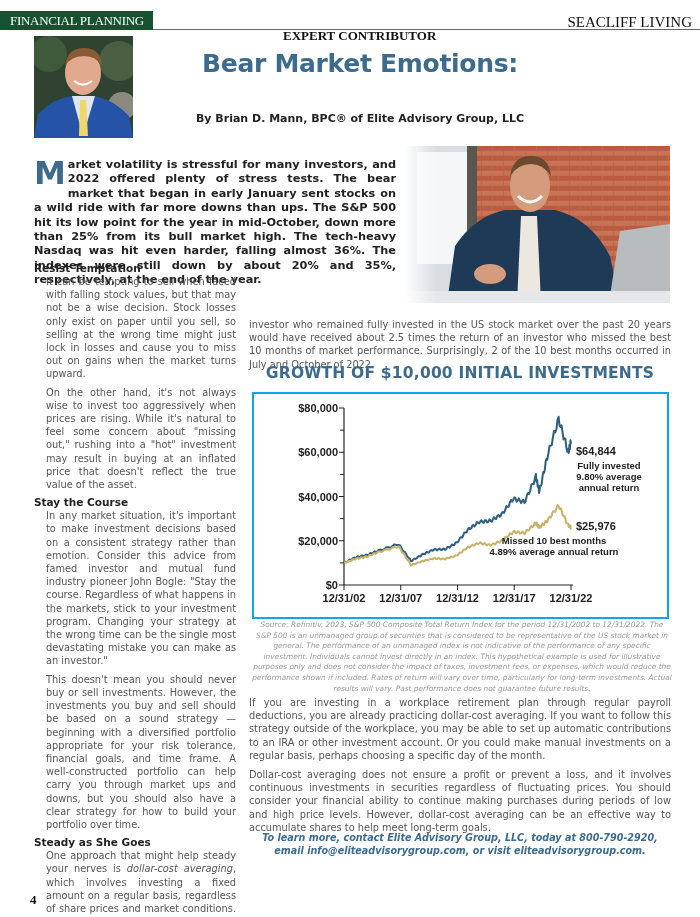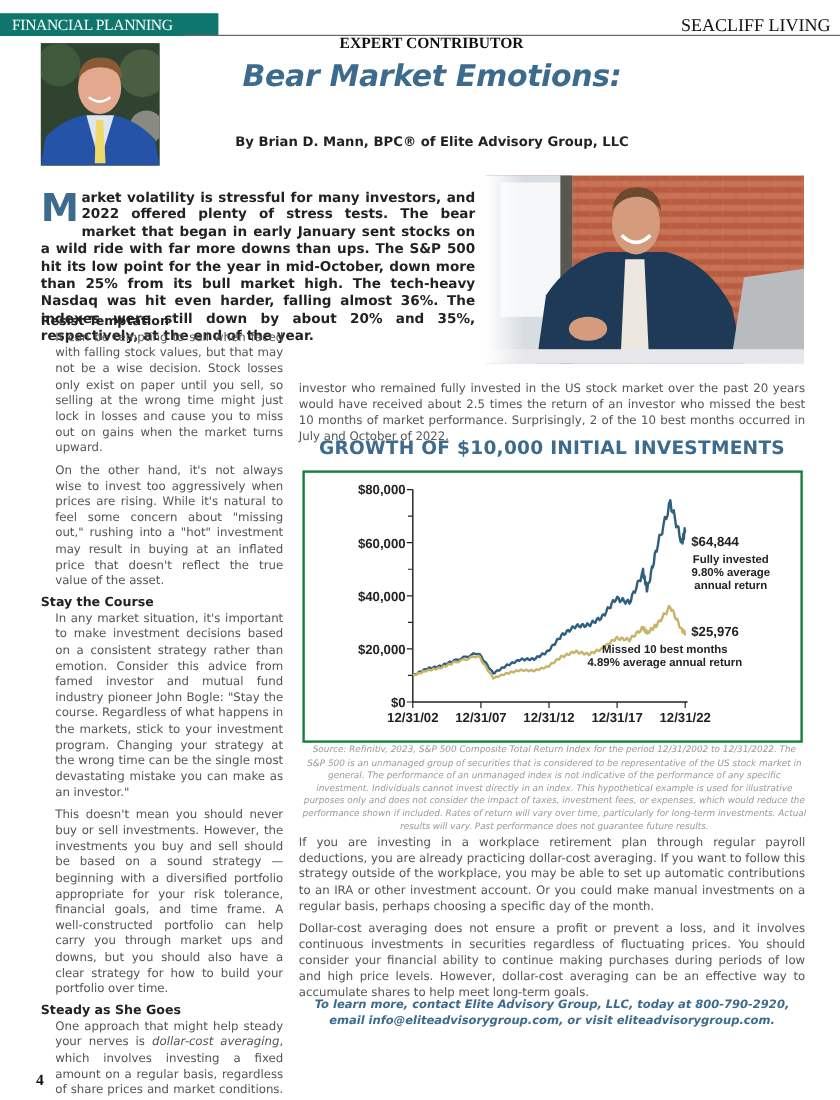--- a/index.html
+++ b/index.html
@@ -1,39 +1,39 @@
 <!DOCTYPE html>
 <html><head>
 <meta charset="utf-8">
 <style>
   html, body { margin:0; padding:0; background:#fff; }
   body { width:700px; height:917px; position:relative; overflow:hidden; font-family:"DejaVu Sans", sans-serif; color:#333; }
   .hdr { position:absolute; left:0; top:0; width:700px; height:30px; }
-  .hdr-tag { position:absolute; left:0; top:11px; width:182px; height:19px; background:#0f766e; color:#fff; font-family:"Liberation Serif", serif; font-size:13px; line-height:19px; padding-left:10px; box-sizing:border-box; letter-spacing:-0.3px; }
+  .hdr-tag { position:absolute; left:0; top:11px; width:153px; height:19px; background:#14532d; color:#fff; font-family:"Liberation Serif", serif; font-size:13px; line-height:19px; padding-left:10px; box-sizing:border-box; letter-spacing:-0.3px; }
   .hdr-center { position:absolute; left:283px; top:28px; font-family:"Liberation Serif", serif; font-size:13px; font-weight:bold; color:#111; }
   .hdr-right { position:absolute; right:8px; top:14px; font-family:"Liberation Serif", serif; font-size:15px; color:#111;text-align:right; }
   .hdr-line { position:absolute; left:153px; right:0; top:29px; height:1px; background:#666; }
 
   .portrait { position:absolute; left:34px; top:36px; width:99px; height:102px; overflow:hidden; background:#2c3d2a; }
-  .title { position:absolute; left:180px; top:48px; width:360px; text-align:center; font-family:"DejaVu Sans", sans-serif; font-weight:bold; font-size:25px; line-height:31px; color:#3d6b8e; letter-spacing:-0.3px;font-style:italic; }
+  .title { position:absolute; left:180px; top:48px; width:360px; text-align:center; font-family:"DejaVu Sans", sans-serif; font-weight:bold; font-size:25px; line-height:31px; color:#3d6b8e; letter-spacing:-0.3px; }
   .byline { position:absolute; left:180px; top:112px; width:360px; text-align:center; font-size:11px; font-weight:bold; color:#222; }
 
   .lead { position:absolute; left:34px; top:158px; width:362px; font-size:11.3px; line-height:14.4px; font-weight:bold; color:#222; text-align:justify; }
   .dropcap { float:left; font-size:32px; line-height:28px; color:#3d6b8e; font-weight:bold; margin:1px 2px 0 0; }
 
   .hero { position:absolute; left:405px; top:146px; width:265px; height:157px; overflow:hidden; }
 
   .col { position:absolute; left:34px; top:262px; width:202px; font-size:9.8px; line-height:13.2px; color:#555; text-align:justify; }
   .col h3 { margin:0; font-size:10.5px; line-height:13px; color:#222; font-weight:bold; }
   .col p { margin:0 0 5px 12px; }
   .col i { font-style:italic; }
 
   .rtext { position:absolute; left:249px; top:318px; width:422px; font-size:9.8px; line-height:13.2px; color:#555; text-align:justify; }
   .chart-title { position:absolute; left:249px; top:364px; width:422px; text-align:center; font-weight:bold; font-size:15.5px; color:#3d6b8e; letter-spacing:0.2px; }
-  .chart-box { position:absolute; left:252px; top:392px; width:417px; height:227px; border:2px solid #15803d; box-sizing:border-box; }
+  .chart-box { position:absolute; left:252px; top:392px; width:417px; height:227px; border:2px solid #0ea5e9; box-sizing:border-box; }
   .source { position:absolute; left:252px; top:620px; width:420px; text-align:center; font-size:7.4px; line-height:10.6px; font-style:italic; color:#999; }
   .r2 { position:absolute; left:249px; top:696px; width:422px; font-size:9.8px; line-height:13.2px; color:#555; text-align:justify; }
   .r2 p { margin:0 0 6px 0; }
   .contact { position:absolute; left:249px; top:832px; width:422px; text-align:center; font-size:9.6px; line-height:12.6px; font-style:italic; font-weight:bold; color:#3d6b8e; }
   .pagenum { position:absolute; left:30px; top:892px; font-family:"Liberation Serif", serif; font-weight:bold; font-size:13px; color:#111; }
 </style>
 </head>
 <body>
 
 <div class="hdr">

